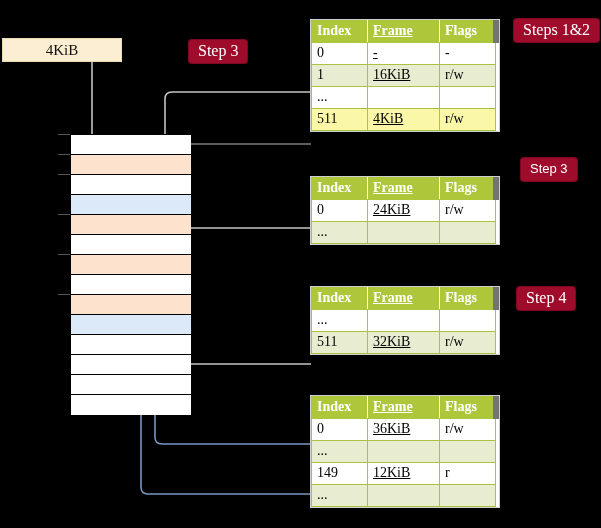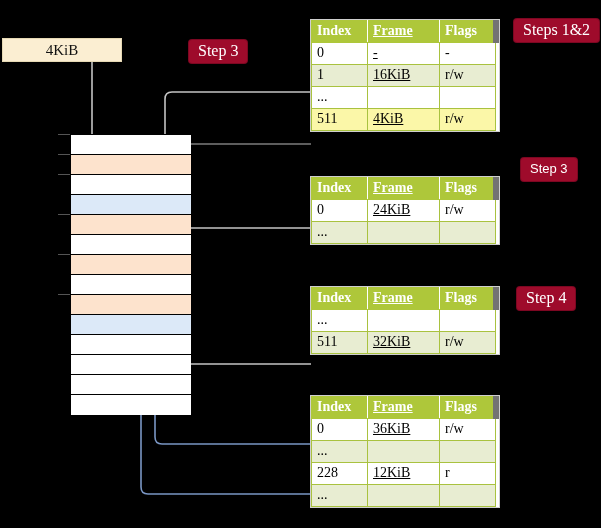--- a/index.html
+++ b/index.html
@@ -237,21 +237,21 @@
             <td class="col-index">0</td>
             <td class="col-frame">36KiB</td>
             <td class="col-flags">r/w</td>
           </tr>
           <tr class="alt">
             <td class="col-index">...</td>
             <td class="col-frame"></td>
             <td class="col-flags"></td>
           </tr>
           <tr class="plain">
-            <td class="col-index">228</td>
+            <td class="col-index">149</td>
             <td class="col-frame">12KiB</td>
             <td class="col-flags">r</td>
           </tr>
           <tr class="alt">
             <td class="col-index">...</td>
             <td class="col-frame"></td>
             <td class="col-flags"></td>
           </tr>
         </tbody>
       </table>

